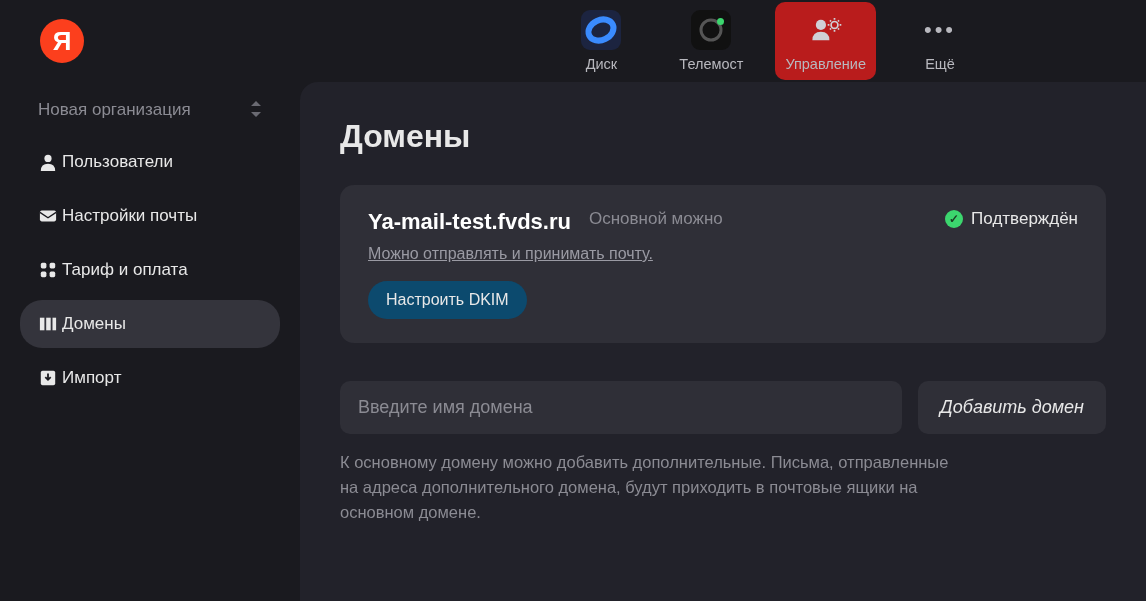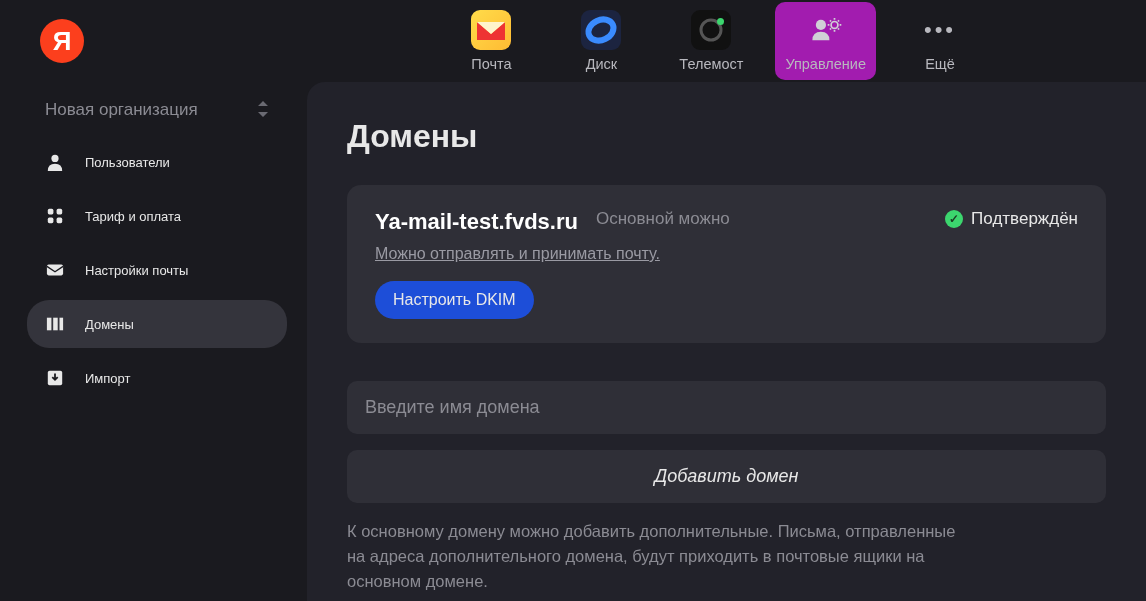--- a/index.html
+++ b/index.html
@@ -39,86 +39,77 @@
     .nav-app {
       display: flex;
       flex-direction: column;
       align-items: center;
       gap: 6px;
       padding: 8px 10px;
       border-radius: 10px;
       cursor: pointer;
       min-width: 92px;
     }
-    .nav-app.active { background: #a21caf; }
+    .nav-app.active { background: #b91c1c; }
     .nav-app-icon {
       width: 40px;
       height: 40px;
       border-radius: 9px;
       display: flex;
       align-items: center;
       justify-content: center;
     }
     .nav-app-label { font-size: 14.5px; color: #b8b8be; }
     .icon-mail { background: linear-gradient(135deg,#ffdc4a 0%,#ffbb33 100%); }
     .icon-mail svg { width: 40px; height: 40px; }
     .icon-disk { background: #1c2440; }
     .icon-tele { background: #111; position: relative; }
     .icon-tele::after { content:''; position:absolute; top:8px; right:7px; width:7px; height:7px; background:#3cd66e; border-radius:50%; }
     .icon-admin { display:flex; align-items:center; justify-content:center; color:#d0d0d6; }
     .icon-more { display:flex; align-items:center; justify-content:center; color:#b8b8be; font-size:22px; letter-spacing:3px; }
-    .layout { display: flex; height: calc(601px - 82px); padding-left: 7px; }
+    .layout { display: flex; height: calc(601px - 82px); }
     .sidebar { width: 300px; padding: 10px 20px 0 20px; }
     .org-selector {
       display:flex; align-items:center; justify-content:space-between;
       padding: 8px 18px 18px 18px; color:#8b8b93; font-size:17px; cursor:pointer;
     }
     .org-sort { color:#6a6a72; font-size:14px; }
     .side-item {
-      display:flex; align-items:center; gap:20px;
-      padding: 14px 18px; border-radius: 22px; font-size:13px; color:#e8e8e8;
+      display:flex; align-items:center; gap:4px;
+      padding: 14px 18px; border-radius: 22px; font-size:17px; color:#e8e8e8;
       cursor:pointer; margin-bottom: 6px;
     }
     .side-item.active { background:#34343c; }
     .side-icon { width:20px; height:20px; display:flex; align-items:center; justify-content:center; color:#e8e8e8; flex-shrink:0; }
     .main { flex:1; background:#22222a; border-top-left-radius: 18px; padding: 36px 40px; }
     .page-title { font-size: 32px; font-weight:700; margin-bottom: 30px; }
     .domain-card { background:#2f2f37; border-radius:14px; padding: 24px 28px; margin-bottom: 38px; }
     .domain-head { display:flex; align-items:flex-start; gap:18px; margin-bottom:10px; }
     .domain-name { font-size:22px; font-weight:600; color:#fff; }
     .domain-badge { font-size:17px; color:#8b8b93; }
     .domain-status { margin-left:auto; display:flex; align-items:center; gap:8px; font-size:17px; color:#e8e8e8; }
     .status-dot { width:18px; height:18px; background:#3cd66e; border-radius:50%; display:flex; align-items:center; justify-content:center; }
     .status-dot::after { content:'✓'; color:#1a3d22; font-size:12px; font-weight:700; }
     .domain-desc { font-size:16px; color:#9a9aa3; margin-bottom:18px;text-decoration:underline; }
-    .btn-dkim { background:#1d4ed8; color:#e8e8e8; border:none; padding:10px 18px; border-radius:19px; font-size:16px; cursor:pointer; }
-    .add-row { display:flex; gap:16px; margin-bottom:16px;flex-direction:column; }
+    .btn-dkim { background:#0c4a6e; color:#e8e8e8; border:none; padding:10px 18px; border-radius:19px; font-size:16px; cursor:pointer; }
+    .add-row { display:flex; gap:16px; margin-bottom:16px; }
     .domain-input { flex:1; background:#2f2f37; border:none; border-radius:10px; padding:16px 18px; font-size:18px; color:#e8e8e8; outline:none; }
     .domain-input::placeholder { color:#8b8b93; }
     .btn-add { background:#2f2f37; color:#e8e8e8; border:none; border-radius:10px; padding:16px 22px; font-size:18px; cursor:pointer;font-style:italic; }
     .hint { font-size:16.5px; color:#8b8b93; line-height:1.5; max-width:620px; }
   </style>
 </head>
 <body>
 
 <div class="topnav">
   <div class="logo">
     <span>Я</span>
   </div>
   <div class="nav-apps">
     <div class="nav-app">
-      <div class="nav-app-icon icon-mail">
-        <svg viewBox="0 0 40 40">
-            <path d="M6 12 L20 24 L34 12 L34 30 L6 30 Z" fill="#e33"></path>
-            <path d="M6 12 L20 24 L34 12 Z" fill="#fff4cc"></path>
-          </svg>
-      </div>
-      <span class="nav-app-label">Почта</span>
-    </div>
-    <div class="nav-app">
       <div class="nav-app-icon icon-disk">
         <svg viewBox="0 0 40 40">
             <ellipse cx="20" cy="20" rx="13" ry="10" fill="none" stroke="#3a8bff" stroke-width="6" transform="rotate(-25 20 20)"></ellipse>
           </svg>
       </div>
       <span class="nav-app-label">Диск</span>
     </div>
     <div class="nav-app">
       <div class="nav-app-icon icon-tele">
         <svg viewBox="0 0 40 40">
@@ -161,38 +152,38 @@
         <svg viewBox="0 0 20 20" width="18" height="18">
             <circle cx="10" cy="6" r="4" fill="#e8e8e8"></circle>
             <path d="M2 20 Q2 12 10 12 Q18 12 18 20 Z" fill="#e8e8e8"></path>
           </svg>
       </span>
       <span>Пользователи</span>
     </div>
 
     <div class="side-item">
       <span class="side-icon">
+        <svg viewBox="0 0 20 20" width="18" height="18">
+            <rect x="1" y="4" width="18" height="12" rx="2" fill="#e8e8e8"></rect>
+            <path d="M1 6 L10 12 L19 6" stroke="#1a1a1f" stroke-width="1.5" fill="none"></path>
+          </svg>
+      </span>
+      <span>Настройки почты</span>
+    </div>
+
+    <div class="side-item">
+      <span class="side-icon">
         <svg viewBox="0 0 20 20" width="16" height="16">
             <rect x="1" y="1" width="7" height="7" rx="2" fill="#e8e8e8"></rect>
             <rect x="12" y="1" width="7" height="7" rx="2" fill="#e8e8e8"></rect>
             <rect x="1" y="12" width="7" height="7" rx="2" fill="#e8e8e8"></rect>
             <rect x="12" y="12" width="7" height="7" rx="2" fill="#e8e8e8"></rect>
           </svg>
       </span>
       <span>Тариф и оплата</span>
-    </div>
-
-    <div class="side-item">
-      <span class="side-icon">
-        <svg viewBox="0 0 20 20" width="18" height="18">
-            <rect x="1" y="4" width="18" height="12" rx="2" fill="#e8e8e8"></rect>
-            <path d="M1 6 L10 12 L19 6" stroke="#1a1a1f" stroke-width="1.5" fill="none"></path>
-          </svg>
-      </span>
-      <span>Настройки почты</span>
     </div>
 
     <div class="side-item active">
       <span class="side-icon">
         <svg viewBox="0 0 20 20" width="18" height="18">
             <rect x="1" y="3" width="5" height="14" fill="#e8e8e8"></rect>
             <rect x="8" y="3" width="5" height="14" fill="#e8e8e8"></rect>
             <rect x="15" y="3" width="4" height="14" fill="#e8e8e8"></rect>
           </svg>
       </span>

